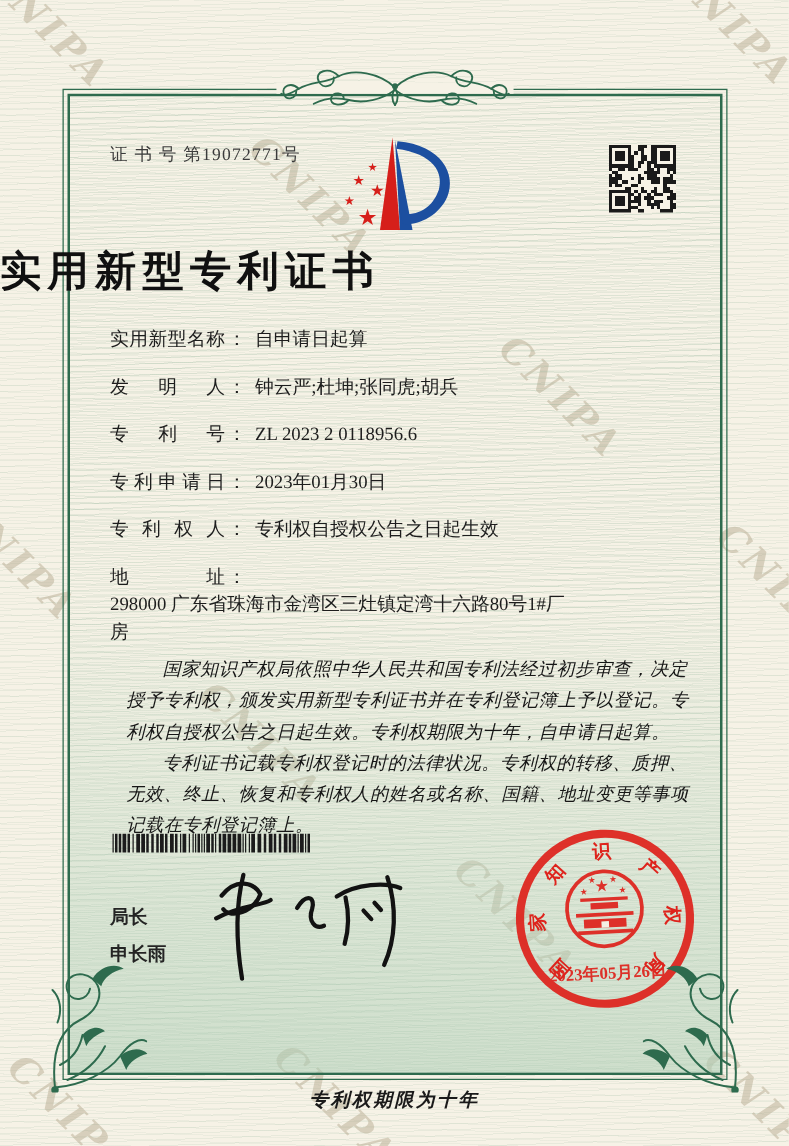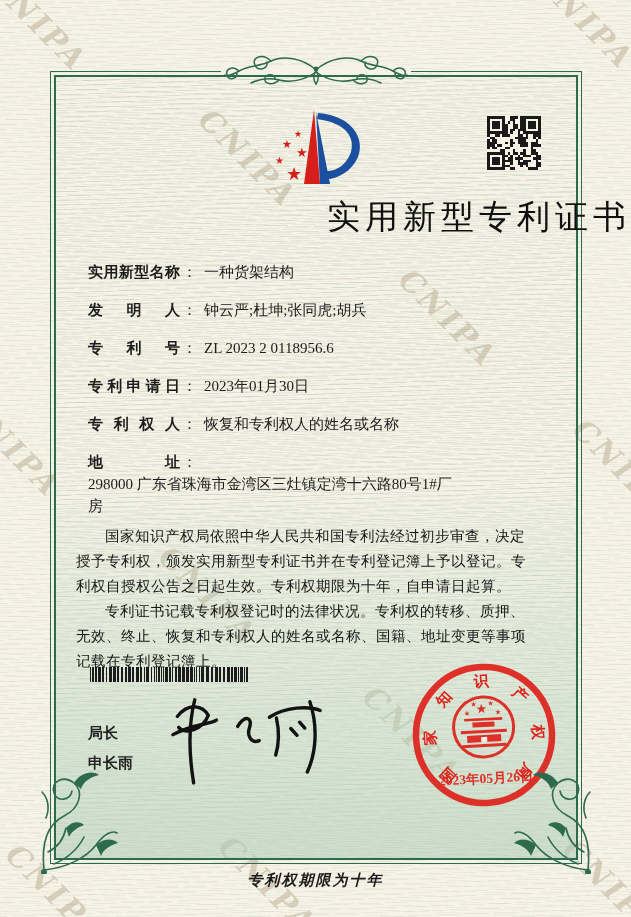--- a/index.html
+++ b/index.html
@@ -39,33 +39,33 @@
   .content{position:absolute;inset:0;z-index:3;}
   .ornament-top{position:absolute;left:221px;top:50px;width:190px;height:40px;z-index:4;}
   .ornament-corner{position:absolute;width:82px;height:112px;z-index:4;}
   .oc-left{left:36px;top:762px;}
   .oc-right{left:514px;top:762px;transform:scaleX(-1);}
   
   .certno{position:absolute;left:88px;top:115px;font-size:14px;color:#3b3b3b;letter-spacing:1px;}
   .logo{position:absolute;left:258px;top:100px;}
   .qr{position:absolute;left:487px;top:116px;width:54px;height:54px;}
   .title{
-    position:absolute;left:0;right:0;top:195px;text-align:right;
-    font-size:33px;font-weight:400;letter-spacing:5px;color:#101010;
+    position:absolute;left:0;right:0;top:195px;text-align:left;
+    font-size:33px;font-weight:700;letter-spacing:5px;color:#101010;
   }
   
   .frow{position:absolute;left:88px;font-size:15px;line-height:22px;color:#1d1d1d;width:470px;}
-  .flabel{display:inline-block;width:92px;text-align:justify;text-align-last:justify;vertical-align:top;font-weight:bold;}
+  .flabel{display:inline-block;width:92px;text-align:justify;text-align-last:justify;vertical-align:top;}
   .fsep{display:inline-block;margin:0 7px 0 2px;vertical-align:top;}
   .fval{display:inline-block;vertical-align:top;max-width:368px;}
   .grant-right{position:absolute;left:267px;top:0;}
   
   .para{
-    position:absolute;left:76px;width:460px;
-    font-size:14.5px;line-height:25px;
+    position:absolute;left:101px;width:460px;
+    font-style:italic;font-size:14.5px;line-height:25px;
     text-indent:2em;color:#161616;letter-spacing:.5px;
   }
   
   .barcode{position:absolute;left:90px;top:667px;width:166px;height:15px;}
   .barcode span{display:inline-block;height:15px;background:#1c1c1c;vertical-align:top;}
   .signer-title{position:absolute;left:88px;top:724px;font-family:"Liberation Sans","DejaVu Sans",sans-serif;font-weight:700;font-size:15px;color:#242424;}
   .signer-name{position:absolute;left:88px;top:754px;font-family:"Liberation Sans","DejaVu Sans",sans-serif;font-weight:700;font-size:15px;color:#242424;}
   .signature{position:absolute;left:158px;top:686px;transform:rotate(-2deg);}
   .seal{position:absolute;left:408px;top:659px;width:152px;height:152px;transform:rotate(-3deg);}
   .pagenum{position:absolute;left:0;right:0;top:837px;text-align:center;font-size:12px;color:#333;}
@@ -139,20 +139,21 @@
   <g fill="#2e6b4e">
     <path d="M38,21 C44,11 56,8 63,13 C54,15 47,20 45,27 Z"></path>
     <path d="M60,83 C68,76 77,76 82,81 C74,83 67,88 65,94 Z"></path>
     <path d="M30,66 C36,59 44,59 48,63 C42,65 35,70 33,75 Z"></path>
     <circle cx="8" cy="110" r="3"></circle>
   </g>
 </svg>
 
 <div class="content">
 
+  <div class="certno">证 书 号 第19072771号</div>
 
   <svg class="logo" width="124" height="92" viewBox="0 0 124 92">
     <g fill="#d61f1a" font-family="'DejaVu Sans',sans-serif">
       <text x="28" y="80" font-size="18">★</text>
       <text x="17" y="64" font-size="10">★</text>
       <text x="24" y="48" font-size="11">★</text>
       <text x="36" y="37" font-size="9">★</text>
       <text x="38" y="57" font-size="13">★</text>
     </g>
     <polygon points="56,10 46,84 62,84" fill="#d61f1a"></polygon>
@@ -314,33 +315,33 @@
       <rect x="15" y="1" width="5" height="5" fill="#f6f2e6"></rect>
       <rect x="16" y="2" width="3" height="3" fill="#1a1a1a"></rect>
       <rect x="0" y="14" width="7" height="7" fill="#1a1a1a"></rect>
       <rect x="1" y="15" width="5" height="5" fill="#f6f2e6"></rect>
       <rect x="2" y="16" width="3" height="3" fill="#1a1a1a"></rect>
     </svg>
 
   <div class="title">实用新型专利证书</div>
 
   <div class="frow" style="top:261px">
-    <span class="flabel">实用新型名称</span><span class="fsep">：</span><span class="fval">一种货架结构</span>
+    <span class="flabel">实用新型名称</span><span class="fsep">：</span><span class="fval">自申请日起算</span>
   </div>
   <div class="frow" style="top:299px">
     <span class="flabel">发明人</span><span class="fsep">：</span><span class="fval">钟云严;杜坤;张同虎;胡兵</span>
   </div>
   <div class="frow" style="top:337px">
     <span class="flabel">专利号</span><span class="fsep">：</span><span class="fval">ZL 2023 2 0118956.6</span>
   </div>
   <div class="frow" style="top:375px">
     <span class="flabel">专利申请日</span><span class="fsep">：</span><span class="fval">2023年01月30日</span>
   </div>
   <div class="frow" style="top:413px">
-    <span class="flabel">专利权人</span><span class="fsep">：</span><span class="fval">恢复和专利权人的姓名或名称</span>
+    <span class="flabel">专利权人</span><span class="fsep">：</span><span class="fval">专利权自授权公告之日起生效</span>
   </div>
   <div class="frow" style="top:451px">
     <span class="flabel">地址</span><span class="fsep">：</span><span class="fval">298000 广东省珠海市金湾区三灶镇定湾十六路80号1#厂房</span>
   </div>
 
   <div class="para" style="top:524px">国家知识产权局依照中华人民共和国专利法经过初步审查，决定授予专利权，颁发实用新型专利证书并在专利登记簿上予以登记。专利权自授权公告之日起生效。专利权期限为十年，自申请日起算。</div>
   <div class="para" style="top:599px">专利证书记载专利权登记时的法律状况。专利权的转移、质押、无效、终止、恢复和专利权人的姓名或名称、国籍、地址变更等事项记载在专利登记簿上。</div>
 
   <div class="barcode" id="barcode"><span style="width: 1px; margin-right: 1px;"></span><span style="width: 2px; margin-right: 1px;"></span><span style="width: 2px; margin-right: 1px;"></span><span style="width: 3px; margin-right: 1px;"></span><span style="width: 2px; margin-right: 2px;"></span><span style="width: 1px; margin-right: 2px;"></span><span style="width: 3px; margin-right: 1px;"></span><span style="width: 3px; margin-right: 1px;"></span><span style="width: 2px; margin-right: 2px;"></span><span style="width: 2px; margin-right: 2px;"></span><span style="width: 2px; margin-right: 1px;"></span><span style="width: 3px; margin-right: 1px;"></span><span style="width: 2px; margin-right: 2px;"></span><span style="width: 3px; margin-right: 1px;"></span><span style="width: 2px; margin-right: 2px;"></span><span style="width: 1px; margin-right: 1px;"></span><span style="width: 3px; margin-right: 2px;"></span><span style="width: 1px; margin-right: 2px;"></span><span style="width: 1px; margin-right: 1px;"></span><span style="width: 1px; margin-right: 1px;"></span><span style="width: 2px; margin-right: 1px;"></span><span style="width: 1px; margin-right: 1px;"></span><span style="width: 1px; margin-right: 1px;"></span><span style="width: 3px; margin-right: 1px;"></span><span style="width: 2px; margin-right: 1px;"></span><span style="width: 1px; margin-right: 2px;"></span><span style="width: 2px; margin-right: 1px;"></span><span style="width: 3px; margin-right: 1px;"></span><span style="width: 3px; margin-right: 1px;"></span><span style="width: 3px; margin-right: 1px;"></span><span style="width: 3px; margin-right: 1px;"></span><span style="width: 1px; margin-right: 1px;"></span><span style="width: 1px; margin-right: 2px;"></span><span style="width: 1px; margin-right: 1px;"></span><span style="width: 3px; margin-right: 2px;"></span><span style="width: 3px; margin-right: 2px;"></span><span style="width: 2px; margin-right: 2px;"></span><span style="width: 3px; margin-right: 1px;"></span><span style="width: 2px; margin-right: 2px;"></span><span style="width: 2px; margin-right: 2px;"></span><span style="width: 3px; margin-right: 1px;"></span><span style="width: 2px; margin-right: 1px;"></span><span style="width: 3px; margin-right: 1px;"></span><span style="width: 1px; margin-right: 1px;"></span><span style="width: 3px; margin-right: 1px;"></span><span style="width: 1px; margin-right: 1px;"></span><span style="width: 2px; margin-right: 2px;"></span></div>
 

